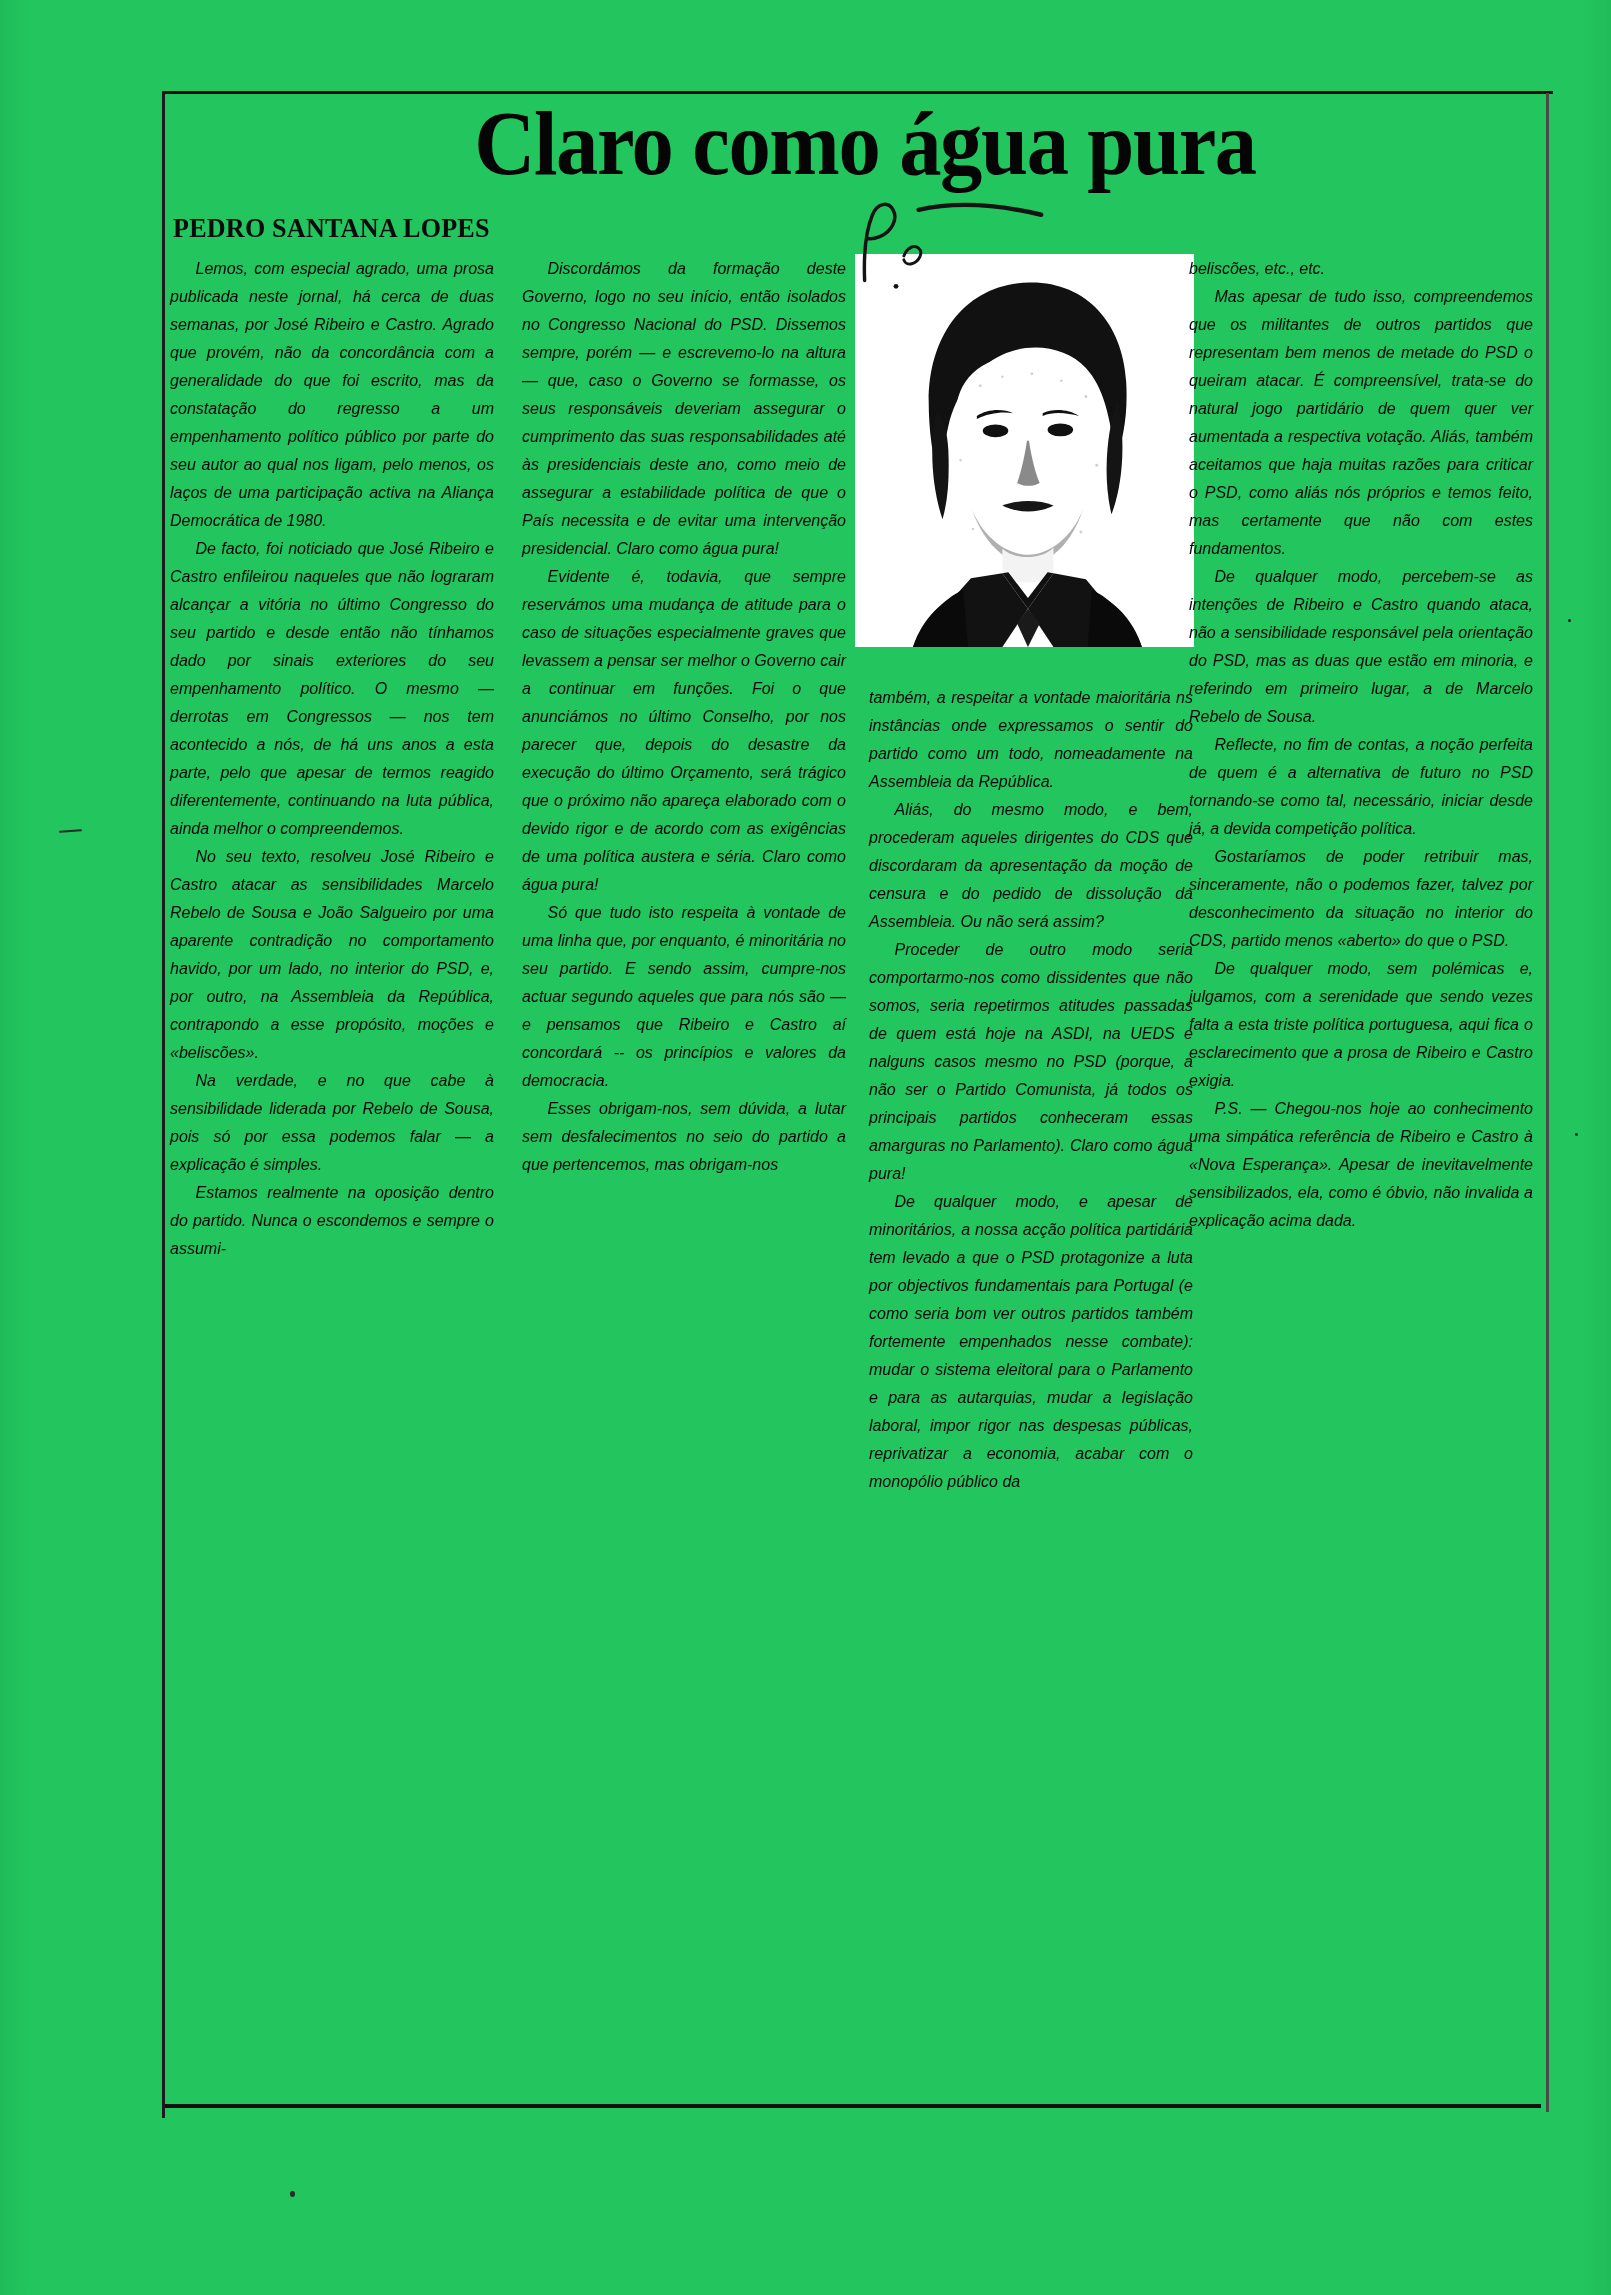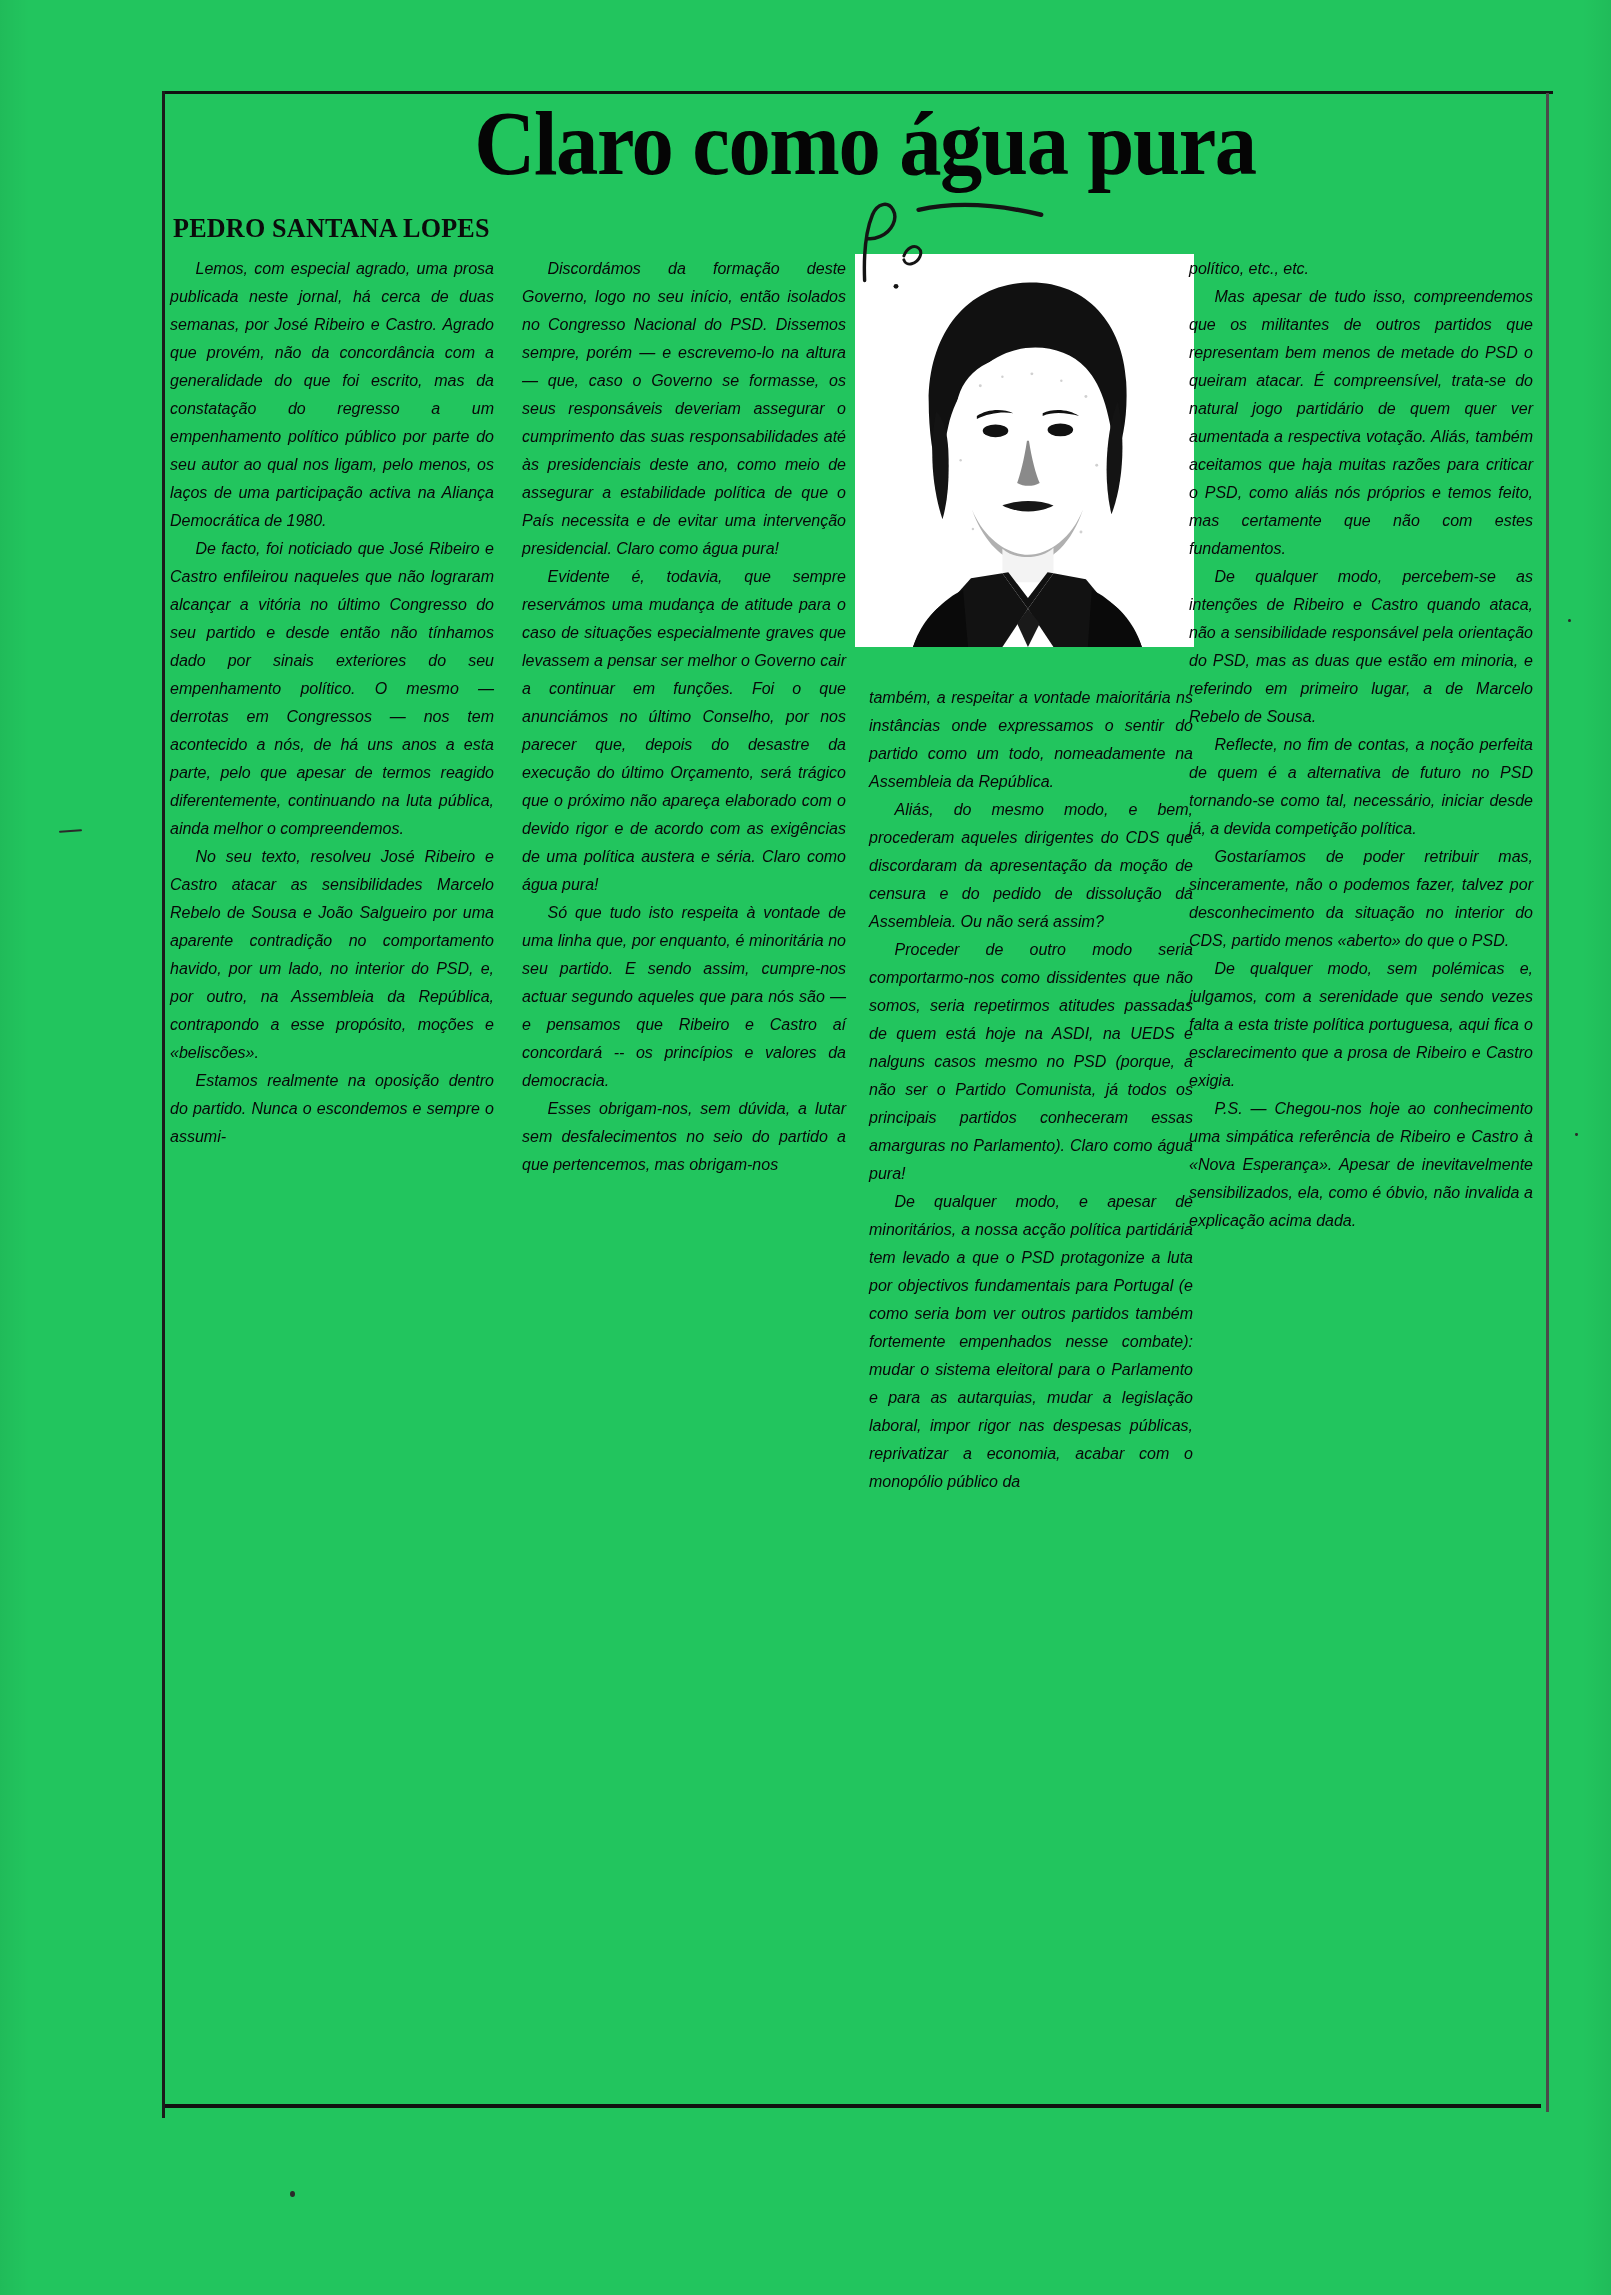--- a/index.html
+++ b/index.html
@@ -245,39 +245,40 @@
     <path d="M120 120 C126 104 140 96 150 104 C160 112 152 132 136 136
              C128 138 122 134 120 128" fill="none" stroke="#141414" stroke-width="6" stroke-linecap="round"></path>
     <circle cx="104" cy="182" r="5" fill="#141414"></circle>
     <path d="M150 26 C220 10 300 12 400 36" fill="none" stroke="#141414" stroke-width="9" stroke-linecap="round"></path>
   </svg>
 
   <div class="col" id="col1">
     <p>Lemos, com especial agrado, uma prosa publicada neste jornal, há cerca de duas semanas, por José Ribeiro e Castro. Agrado que provém, não da concordância com a generalidade do que foi escrito, mas da constatação do regresso a um empenhamento político público por parte do seu autor ao qual nos ligam, pelo menos, os laços de uma participação activa na Aliança Democrática de 1980.</p>
     <p>De facto, foi noticiado que José Ribeiro e Castro enfileirou naqueles que não lograram alcançar a vitória no último Congresso do seu partido e desde então não tínhamos dado por sinais exteriores do seu empenhamento político. O mesmo — derrotas em Congressos — nos tem acontecido a nós, de há uns anos a esta parte, pelo que apesar de termos reagido diferentemente, continuando na luta pública, ainda melhor o compreendemos.</p>
     <p>No seu texto, resolveu José Ribeiro e Castro atacar as sensibilidades Marcelo Rebelo de Sousa e João Salgueiro por uma aparente contradição no comportamento havido, por um lado, no interior do PSD, e, por outro, na Assembleia da República, contrapondo a esse propósito, moções e «beliscões».</p>
+    <p>Na verdade, e no que cabe à sensibilidade liderada por Rebelo de Sousa, pois só por essa podemos falar — a explicação é simples.</p>
     <p>Estamos realmente na oposição dentro do partido. Nunca o escondemos e sempre o assumi-</p>
   </div>
 
   <div class="col" id="col2">
     <p>Discordámos da formação deste Governo, logo no seu início, então isolados no Congresso Nacional do PSD. Dissemos sempre, porém — e escrevemo-lo na altura — que, caso o Governo se formasse, os seus responsáveis deveriam assegurar o cumprimento das suas responsabilidades até às presidenciais deste ano, como meio de assegurar a estabilidade política de que o País necessita e de evitar uma intervenção presidencial. Claro como água pura!</p>
     <p>Evidente é, todavia, que sempre reservámos uma mudança de atitude para o caso de situações especialmente graves que levassem a pensar ser melhor o Governo cair a continuar em funções. Foi o que anunciámos no último Conselho, por nos parecer que, depois do desastre da execução do último Orçamento, será trágico que o próximo não apareça elaborado com o devido rigor e de acordo com as exigências de uma política austera e séria. Claro como água pura!</p>
     <p>Só que tudo isto respeita à vontade de uma linha que, por enquanto, é minoritária no seu partido. E sendo assim, cumpre-nos actuar segundo aqueles que para nós são — e pensamos que Ribeiro e Castro aí concordará -- os princípios e valores da democracia.</p>
     <p>Esses obrigam-nos, sem dúvida, a lutar sem desfalecimentos no seio do partido a que pertencemos, mas obrigam-nos</p>
   </div>
 
   <div class="col" id="col3">
     <p class="noindent">também, a respeitar a vontade maioritária ns instâncias onde expressamos o sentir do partido como um todo, nomeadamente na Assembleia da República.</p>
     <p>Aliás, do mesmo modo, e bem, procederam aqueles dirigentes do CDS que discordaram da apresentação da moção de censura e do pedido de dissolução da Assembleia. Ou não será assim?</p>
     <p>Proceder de outro modo seria comportarmo-nos como dissidentes que não somos, seria repetirmos atitudes passadas de quem está hoje na ASDI, na UEDS e nalguns casos mesmo no PSD (porque, a não ser o Partido Comunista, já todos os principais partidos conheceram essas amarguras no Parlamento). Claro como água pura!</p>
     <p>De qualquer modo, e apesar de minoritários, a nossa acção política partidária tem levado a que o PSD protagonize a luta por objectivos fundamentais para Portugal (e como seria bom ver outros partidos também fortemente empenhados nesse combate): mudar o sistema eleitoral para o Parlamento e para as autarquias, mudar a legislação laboral, impor rigor nas despesas públicas, reprivatizar a economia, acabar com o monopólio público da</p>
   </div>
 
   <div class="col" id="col4">
-    <p class="noindent">político, etc., etc.</p>
+    <p class="noindent">beliscões, etc., etc.</p>
     <p>Mas apesar de tudo isso, compreendemos que os militantes de outros partidos que representam bem menos de metade do PSD o queiram atacar. É compreensível, trata-se do natural jogo partidário de quem quer ver aumentada a respectiva votação. Aliás, também aceitamos que haja muitas razões para criticar o PSD, como aliás nós próprios e temos feito, mas certamente que não com estes fundamentos.</p>
     <p>De qualquer modo, percebem-se as intenções de Ribeiro e Castro quando ataca, não a sensibilidade responsável pela orientação do PSD, mas as duas que estão em minoria, e referindo em primeiro lugar, a de Marcelo Rebelo de Sousa.</p>
     <p>Reflecte, no fim de contas, a noção perfeita de quem é a alternativa de futuro no PSD tornando-se como tal, necessário, iniciar desde já, a devida competição política.</p>
     <p>Gostaríamos de poder retribuir mas, sinceramente, não o podemos fazer, talvez por desconhecimento da situação no interior do CDS, partido menos «aberto» do que o PSD.</p>
     <p>De qualquer modo, sem polémicas e, julgamos, com a serenidade que sendo vezes falta a esta triste política portuguesa, aqui fica o esclarecimento que a prosa de Ribeiro e Castro exigia.</p>
     <p>P.S. — Chegou-nos hoje ao conhecimento uma simpática referência de Ribeiro e Castro à «Nova Esperança». Apesar de inevitavelmente sensibilizados, ela, como é óbvio, não invalida a explicação acima dada.</p>
   </div>
 
   <div class="speck" id="speck-a"></div>
   <div class="speck" id="speck-b"></div>

